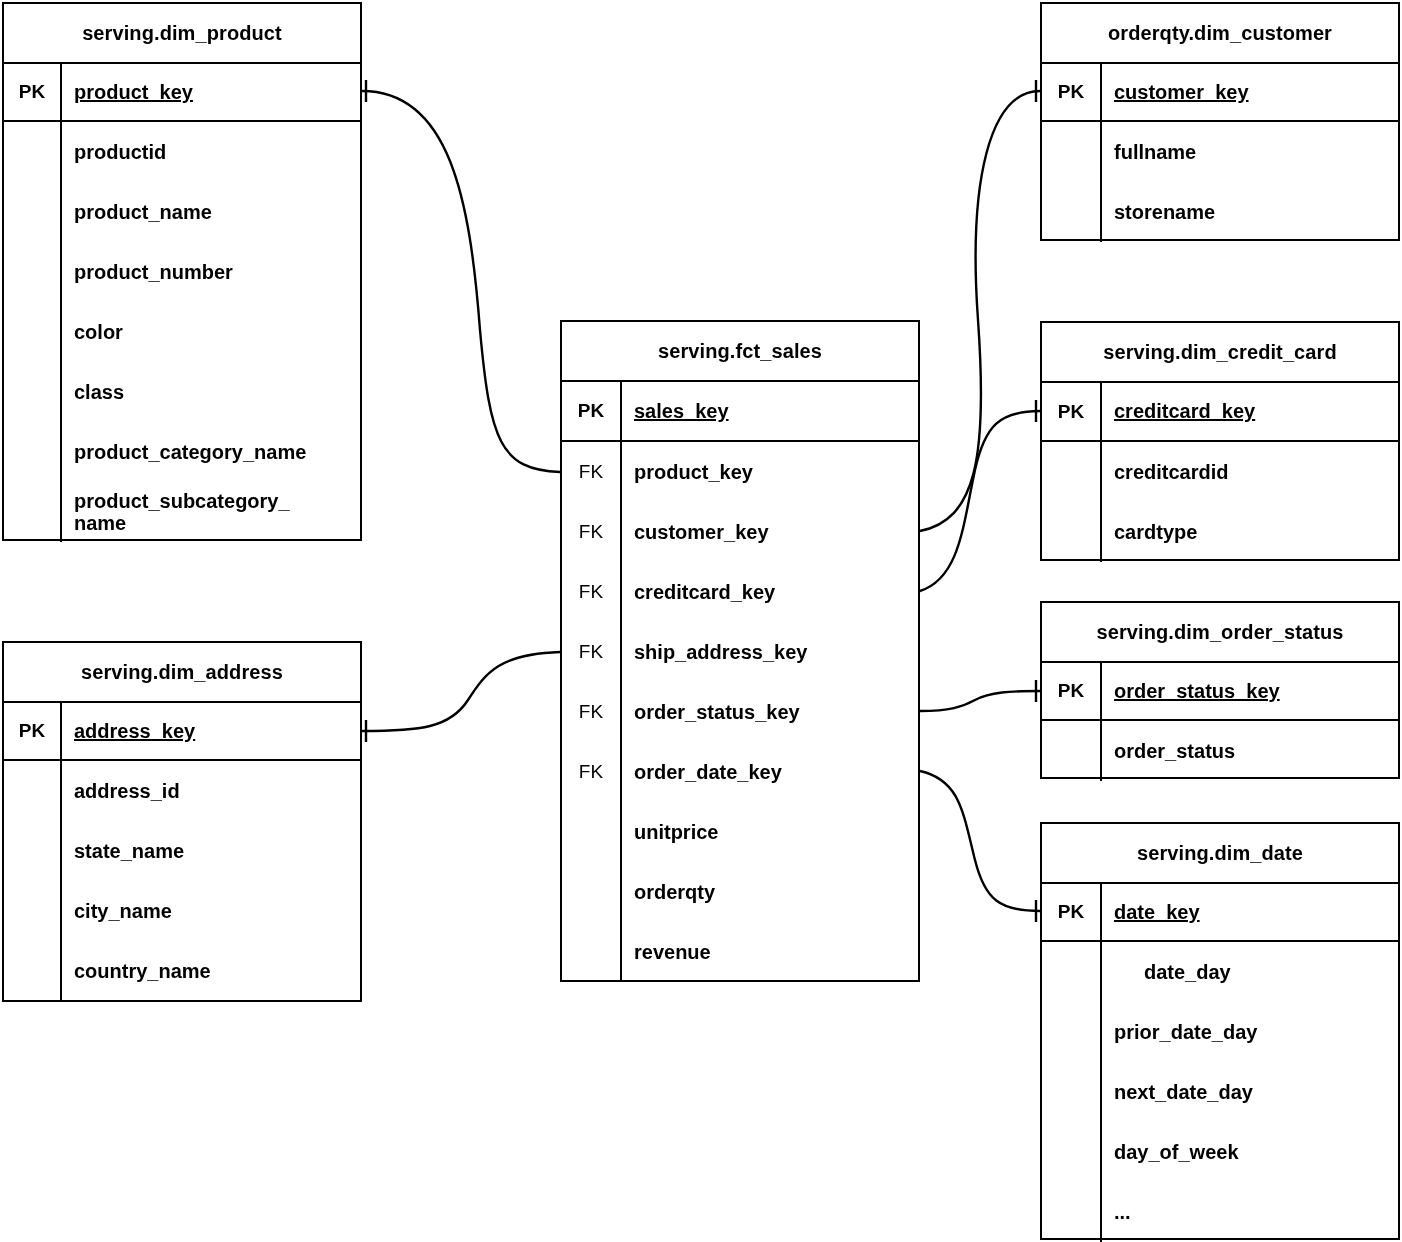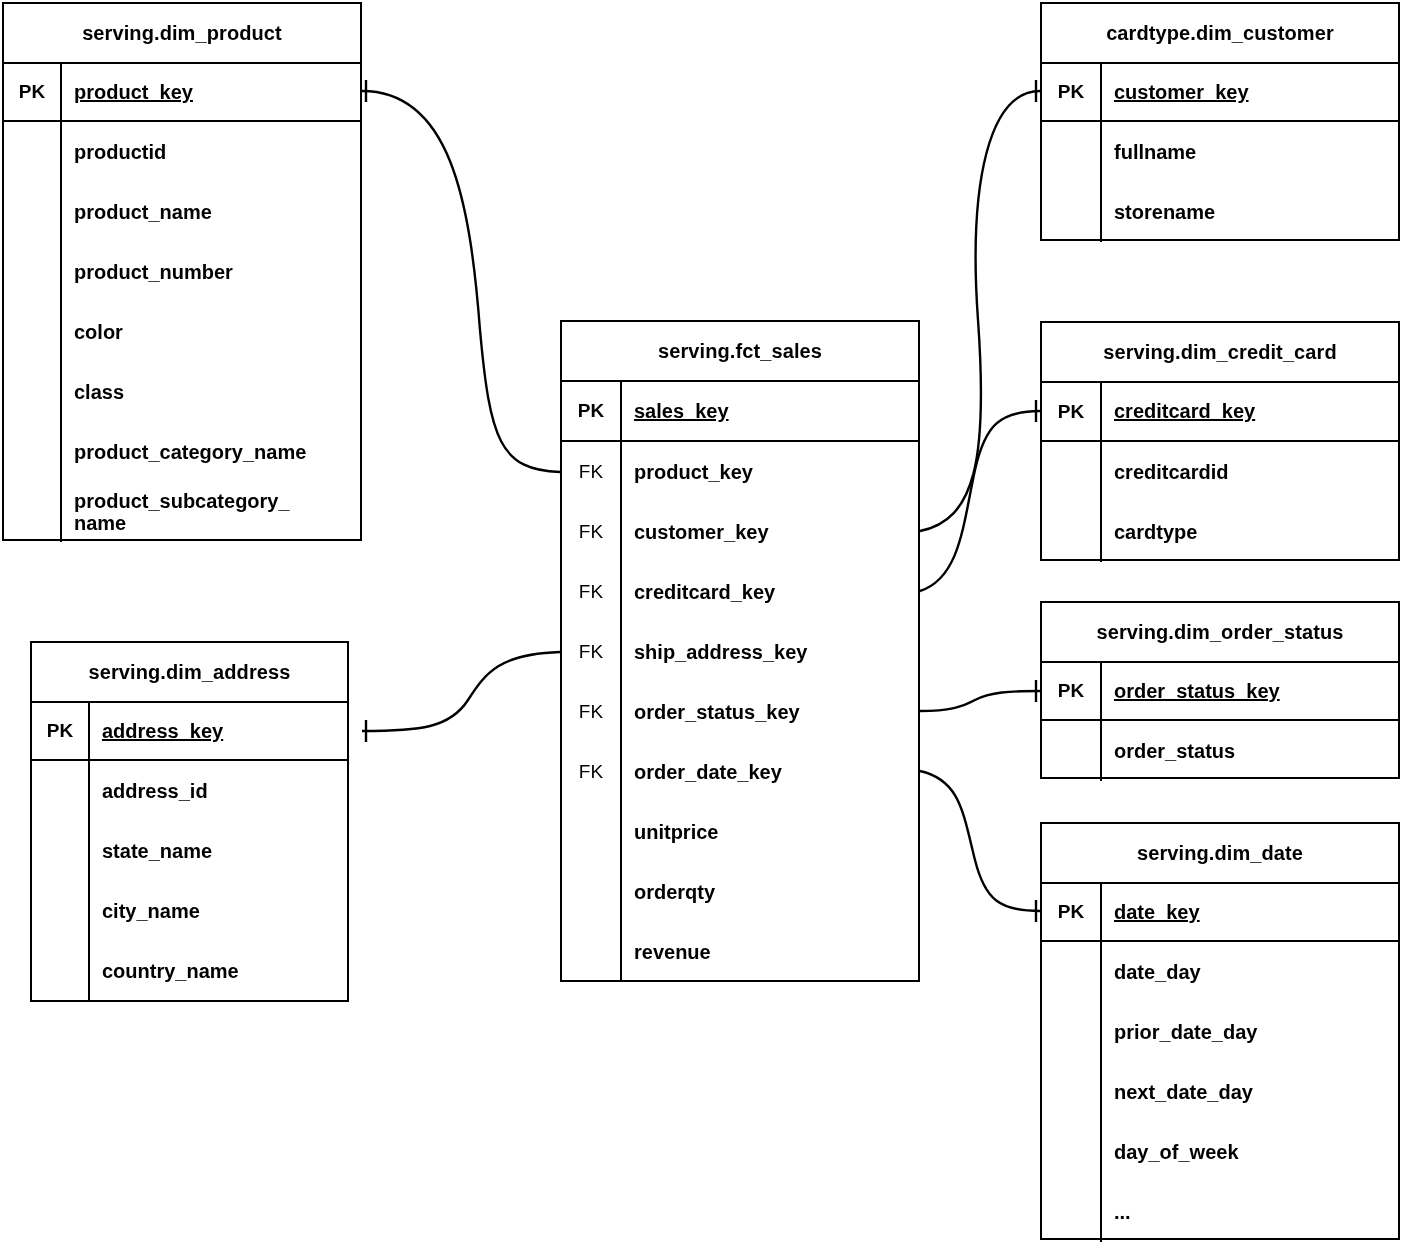--- a/index.html
+++ b/index.html
@@ -151,21 +151,21 @@
       <div class="row" style="height: 60px;">
         <div class="keycell" style="width: 58px;"></div>
         <div class="namecell">product_category_name</div>
       </div>
       <div class="row" style="height: 60px;">
         <div class="keycell" style="width: 58px;"></div>
         <div class="namecell wrap">product_subcategory_
 name</div>
       </div>
     </div>
-    <div class="entity" style="left: 2px; top: 641px; width: 319px; height: 361px; margin-left: 28px;">
+    <div class="entity" style="left: 2px; top: 641px; width: 360px; height: 361px;">
       <div class="entity-title" style="height: 60px;">serving.dim_address</div>
       <div class="row pk-row" style="height: 58px;">
         <div class="keycell bold" style="width: 58px;">PK</div>
         <div class="namecell pk-name">address_key</div>
       </div>
       <div class="row" style="height: 60px;">
         <div class="keycell" style="width: 58px;"></div>
         <div class="namecell">address_id</div>
       </div>
       <div class="row" style="height: 60px;">
@@ -218,21 +218,21 @@
       <div class="row" style="height: 60px;">
         <div class="keycell" style="width: 60px;"></div>
         <div class="namecell">orderqty</div>
       </div>
       <div class="row" style="height: 60px;">
         <div class="keycell" style="width: 60px;"></div>
         <div class="namecell">revenue</div>
       </div>
     </div>
     <div class="entity" style="left: 1040px; top: 2px; width: 360px; height: 239px;">
-      <div class="entity-title" style="height: 60px;">cardtype.dim_customer</div>
+      <div class="entity-title" style="height: 60px;">orderqty.dim_customer</div>
       <div class="row pk-row" style="height: 58px;">
         <div class="keycell bold" style="width: 60px;">PK</div>
         <div class="namecell pk-name">customer_key</div>
       </div>
       <div class="row" style="height: 60px;">
         <div class="keycell" style="width: 60px;"></div>
         <div class="namecell">fullname</div>
       </div>
       <div class="row" style="height: 60px;">
         <div class="keycell" style="width: 60px;"></div>
@@ -264,21 +264,21 @@
         <div class="keycell" style="width: 60px;"></div>
         <div class="namecell">order_status</div>
       </div>
     </div>
     <div class="entity" style="left: 1040px; top: 822px; width: 360px; height: 418px;">
       <div class="entity-title" style="height: 60px;">serving.dim_date</div>
       <div class="row pk-row" style="height: 58px;">
         <div class="keycell bold" style="width: 60px;">PK</div>
         <div class="namecell pk-name">date_key</div>
       </div>
-      <div class="row" style="height: 60px;">
+      <div class="row" style="height: 60px; gap: 30px;">
         <div class="keycell" style="width: 60px;"></div>
         <div class="namecell">date_day</div>
       </div>
       <div class="row" style="height: 60px;">
         <div class="keycell" style="width: 60px;"></div>
         <div class="namecell">prior_date_day</div>
       </div>
       <div class="row" style="height: 60px;">
         <div class="keycell" style="width: 60px;"></div>
         <div class="namecell">next_date_day</div>

